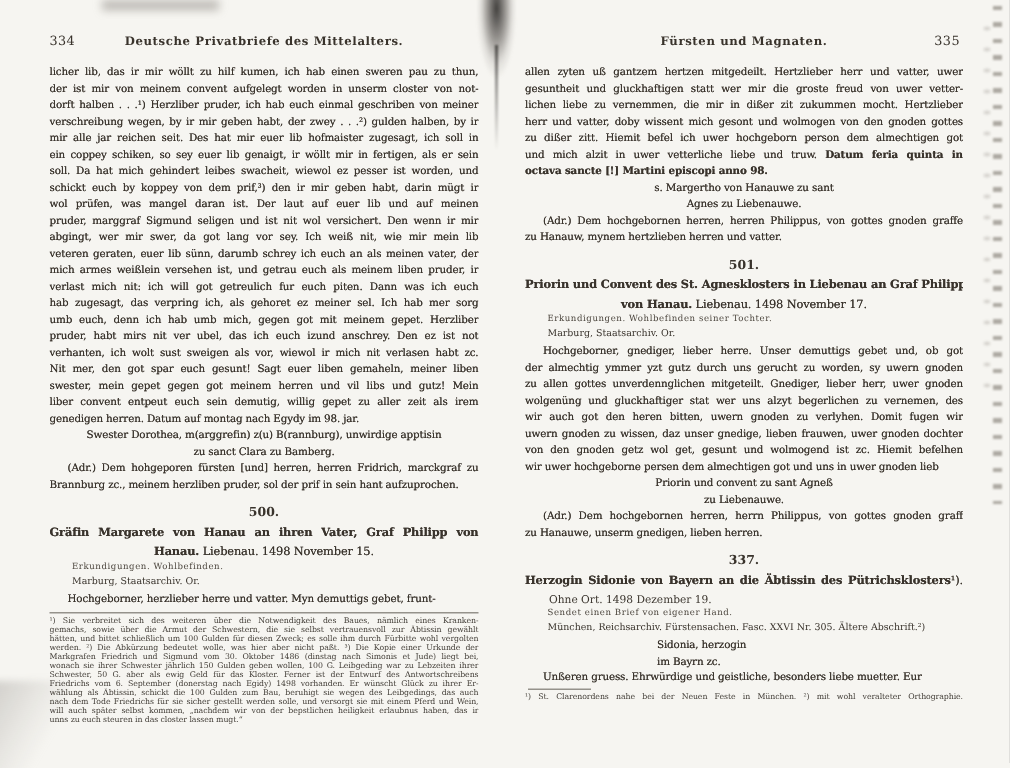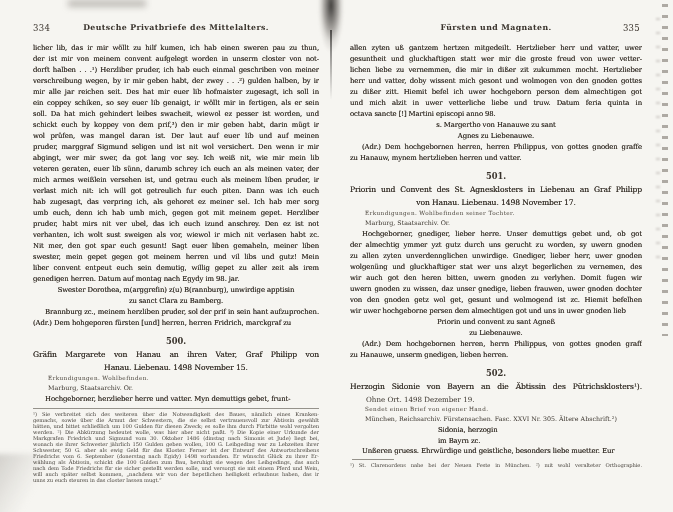--- a/index.html
+++ b/index.html
@@ -58,21 +58,21 @@
   .adr .tl:last-child{text-align-last:left;}
   .ind1 .tl:first-child{text-indent:12px;}
 
   .section-number{margin:7px 0 3px;text-align:center;font-weight:bold;
       font-size:8.3px;line-height:10px;}
   .section-title .tl{height:12.5px;line-height:12.5px;font-size:7.6px;}
   .title2 .tl:first-child{text-align-last:justify;}
   .title2 .tl:last-child{text-align-last:center;}
   .title1 .tl{text-align-last:justify;}
 
-  .b{font-weight:normal;}
+  .b{font-weight:bold;}
 
   .regest{padding-left:15px;font-size:5.7px;line-height:8.5px;
       letter-spacing:0.4px;color:#4a443c;white-space:nowrap;overflow:hidden;}
   .source{padding-left:15px;font-size:6.3px;line-height:9.5px;
       white-space:nowrap;overflow:hidden;}
   .date-line{padding-left:16px;font-size:7.1px;line-height:11.5px;
       white-space:nowrap;overflow:hidden;}
 
   .sid-sig .tl{text-align:center;text-align-last:left;padding-left:88px;
       height:10.5px;line-height:10.5px;}
@@ -126,22 +126,22 @@
         <div class="tl"><span>liber convent entpeut euch sein demutig, willig gepet zu aller zeit als irem</span></div>
         <div class="tl"><span>genedigen herren.  Datum auf montag nach Egydy im 98. jar.</span></div>
       </div>
 
     <div class="sig cen">
         <div class="tl"><span>Swester Dorothea, m(arggrefin) z(u) B(rannburg), unwirdige apptisin</span></div>
         <div class="tl"><span>zu sanct Clara zu Bamberg.</span></div>
       </div>
 
     <div class="adr">
+        <div class="tl"><span>(Adr.)  Dem hohgeporen fürsten [und] herren, herren Fridrich, marckgraf zu</span></div>
         <div class="tl"><span>Brannburg zc., meinem herzliben pruder, sol der prif in sein hant aufzuprochen.</span></div>
-        <div class="tl"><span>(Adr.)  Dem hohgeporen fürsten [und] herren, herren Fridrich, marckgraf zu</span></div>
       </div>
 
     <div class="section-number">500.</div>
     <div class="section-title title2">
         <div class="tl"><span class="b">Gräfin Margarete von Hanau an ihren Vater, Graf Philipp von</span></div>
         <div class="tl"><span class="b">Hanau.</span><span>  Liebenau.  1498 November 15.</span></div>
       </div>
     <div class="regest">Erkundigungen.  Wohlbefinden.</div>
     <div class="source">Marburg, Staatsarchiv.  Or.</div>
     <div class="letter just ind1 mt2">
@@ -194,37 +194,37 @@
     <div class="section-number">501.</div>
     <div class="section-title title2">
         <div class="tl"><span class="b">Priorin und Convent des St. Agnesklosters in Liebenau an Graf Philipp</span></div>
         <div class="tl"><span class="b">von Hanau.</span><span>  Liebenau.  1498 November 17.</span></div>
       </div>
     <div class="regest">Erkundigungen.  Wohlbefinden seiner Tochter.</div>
     <div class="source">Marburg, Staatsarchiv.  Or.</div>
     <div class="letter just ind1 mt2">
         <div class="tl"><span>Hochgeborner, gnediger, lieber herre.  Unser demuttigs gebet und, ob got</span></div>
         <div class="tl"><span>der almechtig ymmer yzt gutz durch uns gerucht zu worden, sy uwern gnoden</span></div>
-        <div class="tl"><span>zu allen zyten unverdennglichen unwirdige.  Gnediger, lieber herr, uwer gnoden</span></div>
+        <div class="tl"><span>zu allen gottes unverdennglichen mitgeteilt.  Gnediger, lieber herr, uwer gnoden</span></div>
         <div class="tl"><span>wolgenüng und gluckhaftiger stat wer uns alzyt begerlichen zu vernemen, des</span></div>
         <div class="tl"><span>wir auch got den heren bitten, uwern gnoden zu verlyhen.  Domit fugen wir</span></div>
         <div class="tl"><span>uwern gnoden zu wissen, daz unser gnedige, lieben frauwen, uwer gnoden dochter</span></div>
         <div class="tl"><span>von den gnoden getz wol get, gesunt und wolmogend ist zc.  Hiemit befelhen</span></div>
         <div class="tl"><span>wir uwer hochgeborne persen dem almechtigen got und uns in uwer gnoden lieb</span></div>
       </div>
     <div class="sig cen">
         <div class="tl"><span>Priorin und convent zu sant Agneß</span></div>
         <div class="tl"><span>zu Liebenauwe.</span></div>
       </div>
     <div class="adr">
         <div class="tl"><span>(Adr.)  Dem hochgebornen herren, herrn Philippus, von gottes gnoden graff</span></div>
         <div class="tl"><span>zu Hanauwe, unserm gnedigen, lieben herren.</span></div>
       </div>
 
-    <div class="section-number">502.</div>
+    <div class="section-number">337.</div>
     <div class="section-title title1">
         <div class="tl"><span class="b">Herzogin Sidonie von Bayern an die Äbtissin des Pütrichsklosters</span><span>¹).</span></div>
       </div>
     <div class="date-line">Ohne Ort.  1498 Dezember 19.</div>
     <div class="regest">Sendet einen Brief von eigener Hand.</div>
     <div class="source">München, Reichsarchiv.  Fürstensachen.  Fasc. XXVI Nr. 305.  Ältere Abschrift.²)</div>
     <div class="sig sid-sig mt2">
         <div class="tl"><span>Sidonia, herzogin</span></div>
         <div class="tl"><span>im Bayrn zc.</span></div>
       </div>

